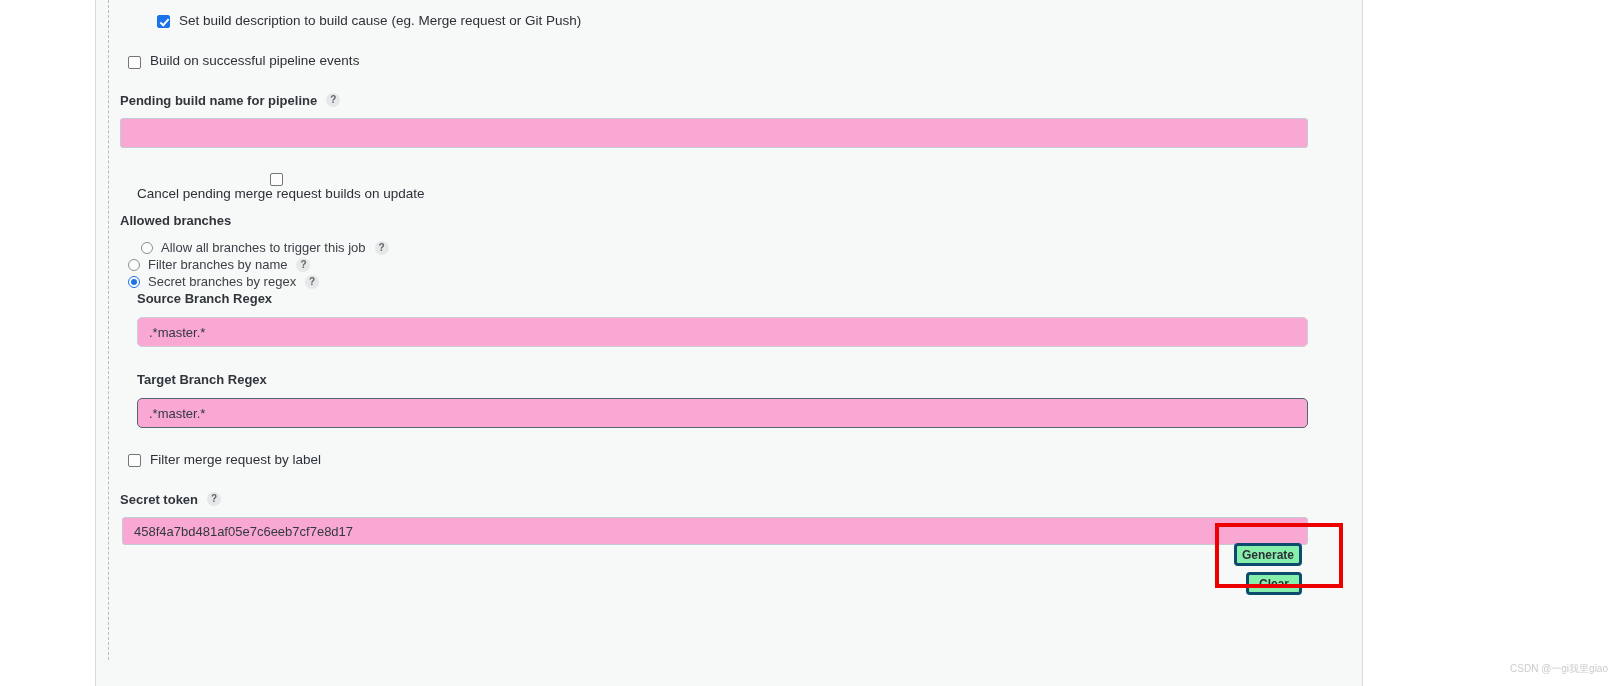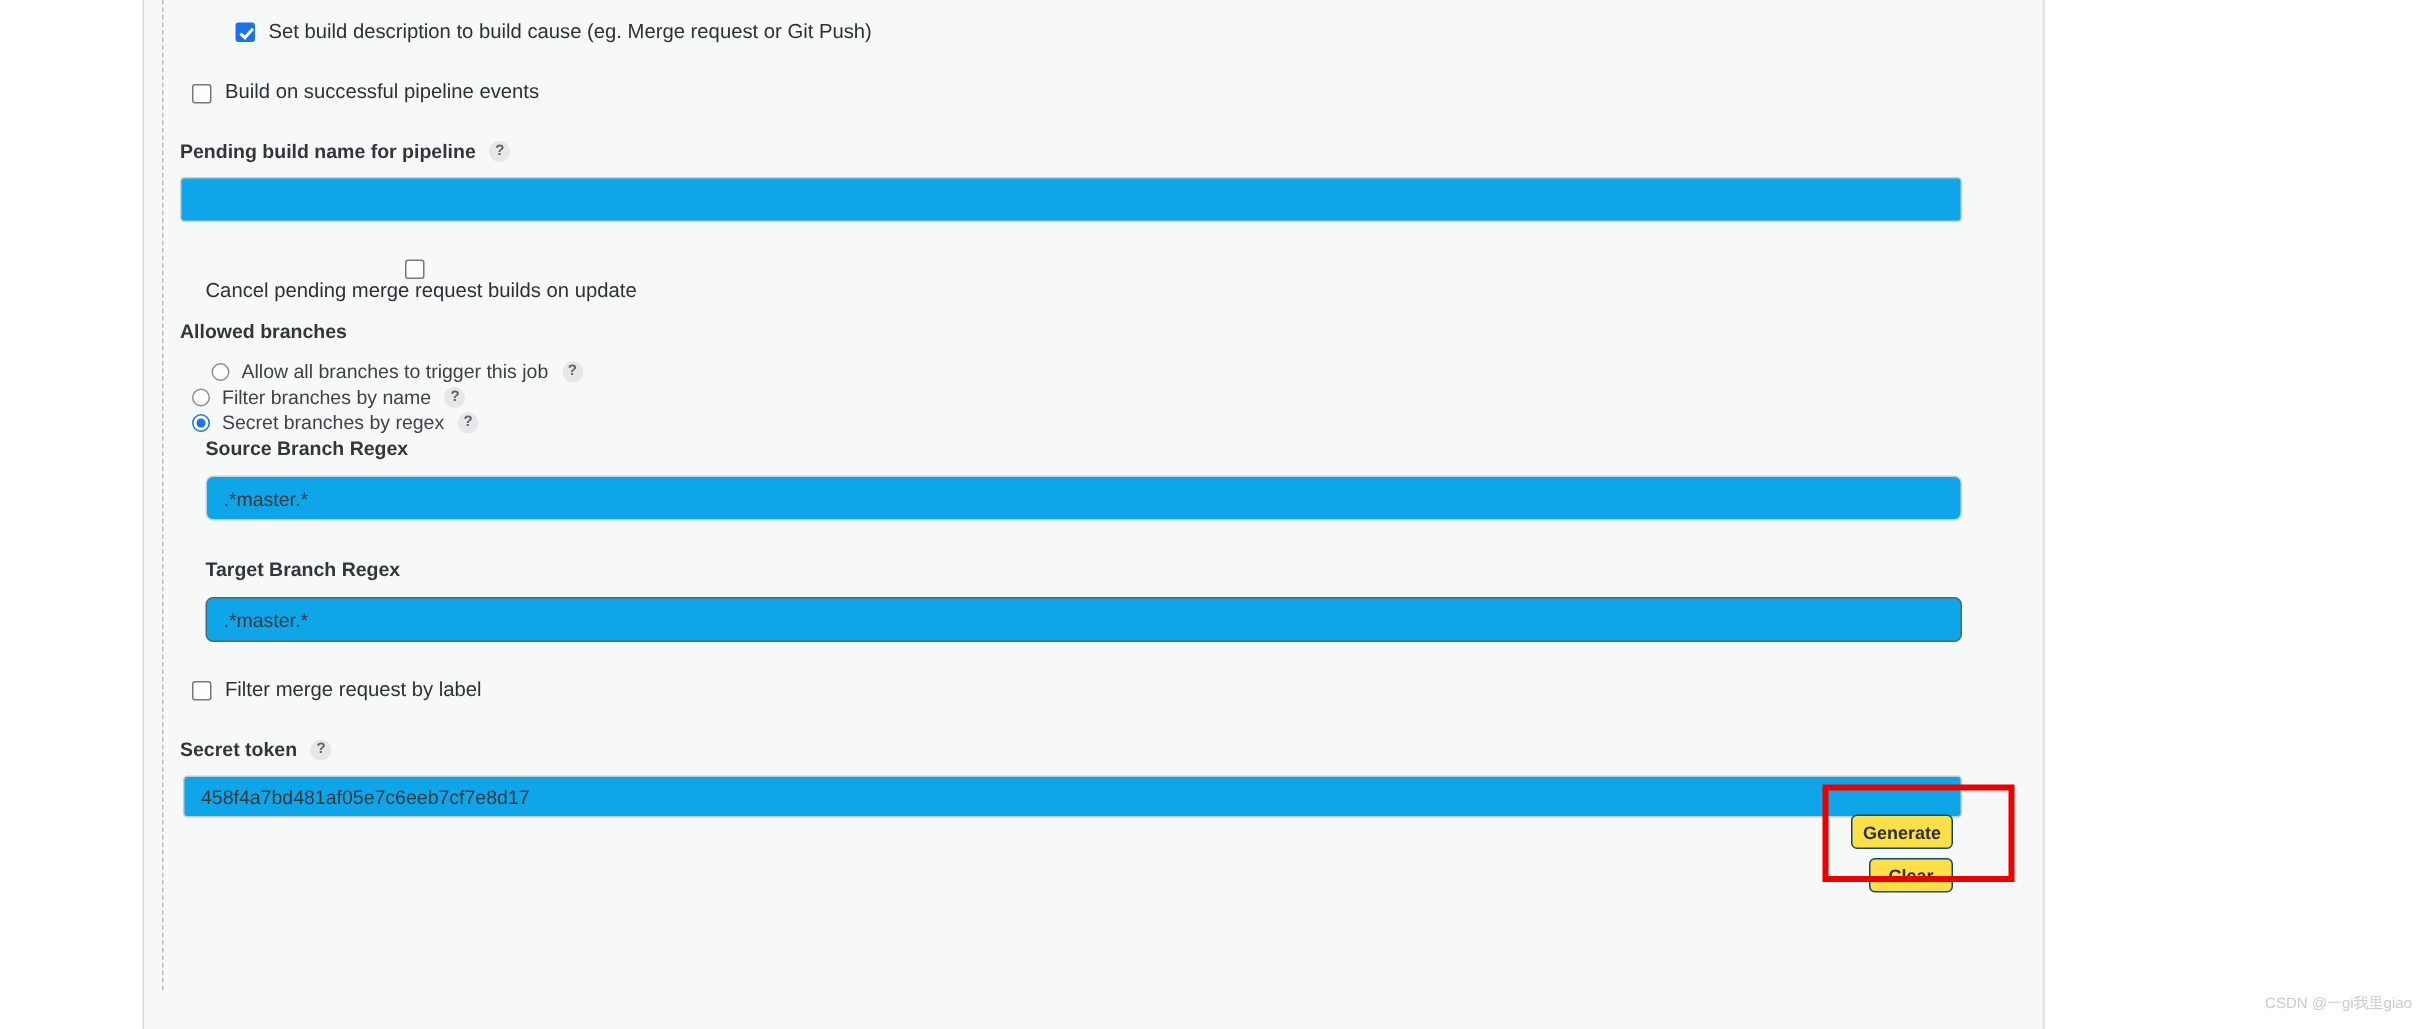--- a/index.html
+++ b/index.html
@@ -145,32 +145,31 @@
     margin-left: 9px;
     flex: 0 0 auto;
     line-height: 1;
     font-family: "Liberation Sans", sans-serif;
   }
 
   
   .field-label {
     position: absolute;
     display: flex;
-    align-items: center;
     font-size: 13px;
     font-weight: bold;
     color: #30363c;
     white-space: nowrap;
   }
 
   
   .textbox {
     position: absolute;
     box-sizing: border-box;
-    background: #0ea5e9;
+    background: #f9a8d4;
     border: 1px solid #c8d0d6;
     border-radius: 5px;
     font-size: 13px;
     color: #33393f;
     padding: 0 11px;
     display: flex;
     align-items: center;
     height: 30px;
     font-family: "Liberation Sans", sans-serif;
   }
@@ -179,22 +178,22 @@
   }
   .textbox.plain {
     border-radius: 3px;
     border-color: #c3ccd2;
   }
 
   
   .btn {
     position: absolute;
     box-sizing: border-box;
-    background: #fde047;
-    border: 1px solid #0c4a6e;
+    background: #86efac;
+    border: 3px solid #0c4a6e;
     border-radius: 4px;
     font-size: 12px;
     font-weight: bold;
     color: #2d3238;
     display: flex;
     align-items: center;
     justify-content: center;
     font-family: "Liberation Sans", sans-serif;
     cursor: pointer;
   }

